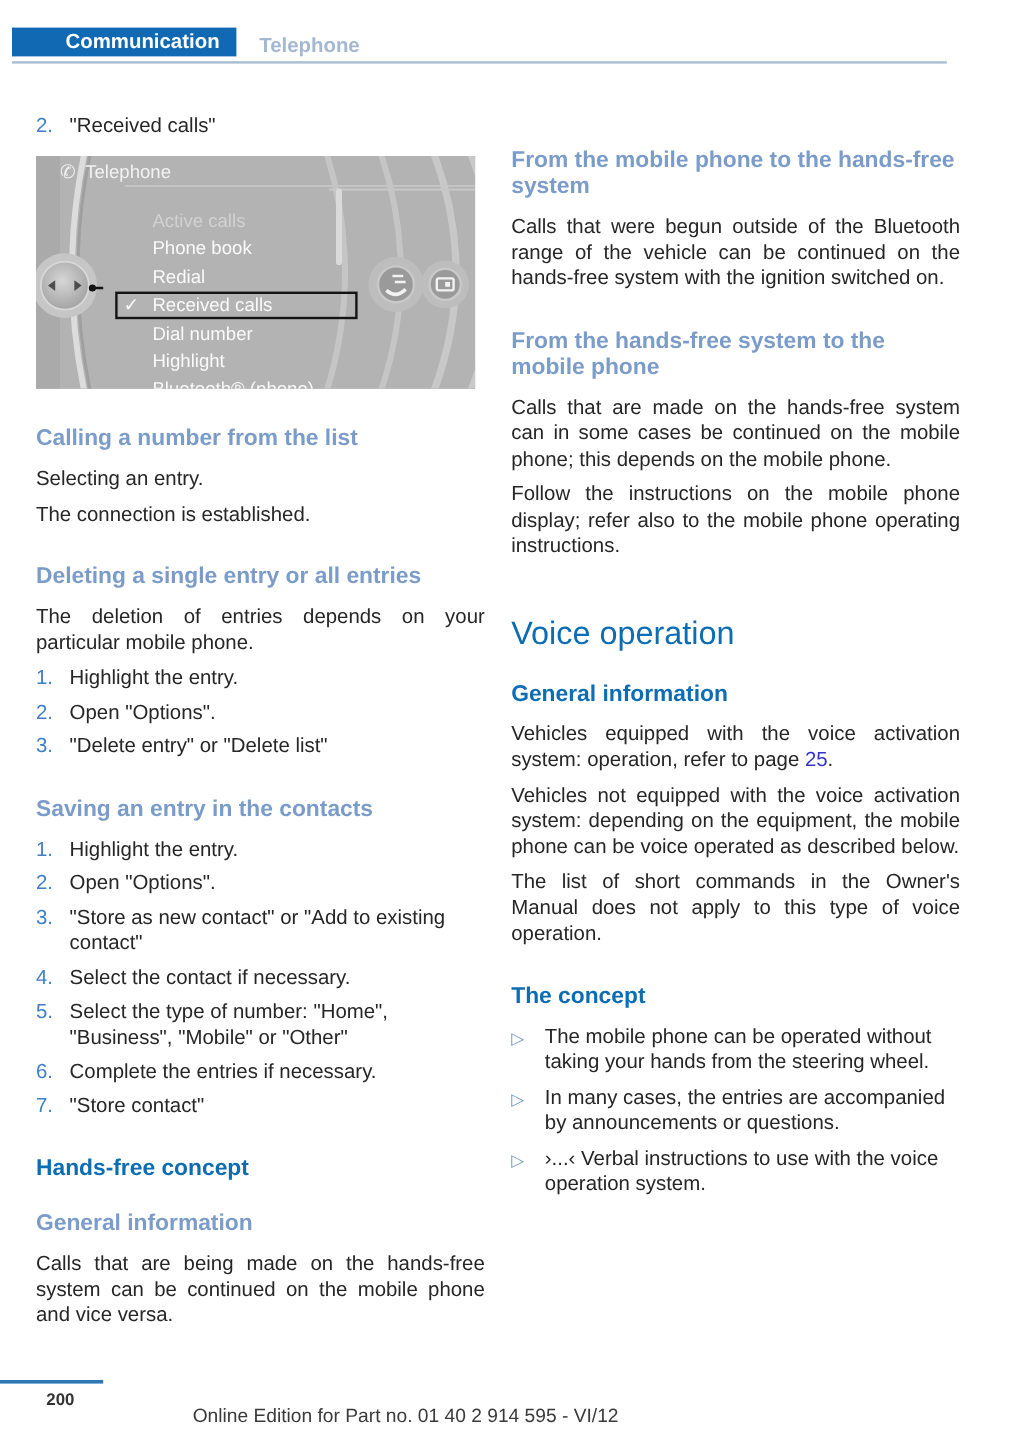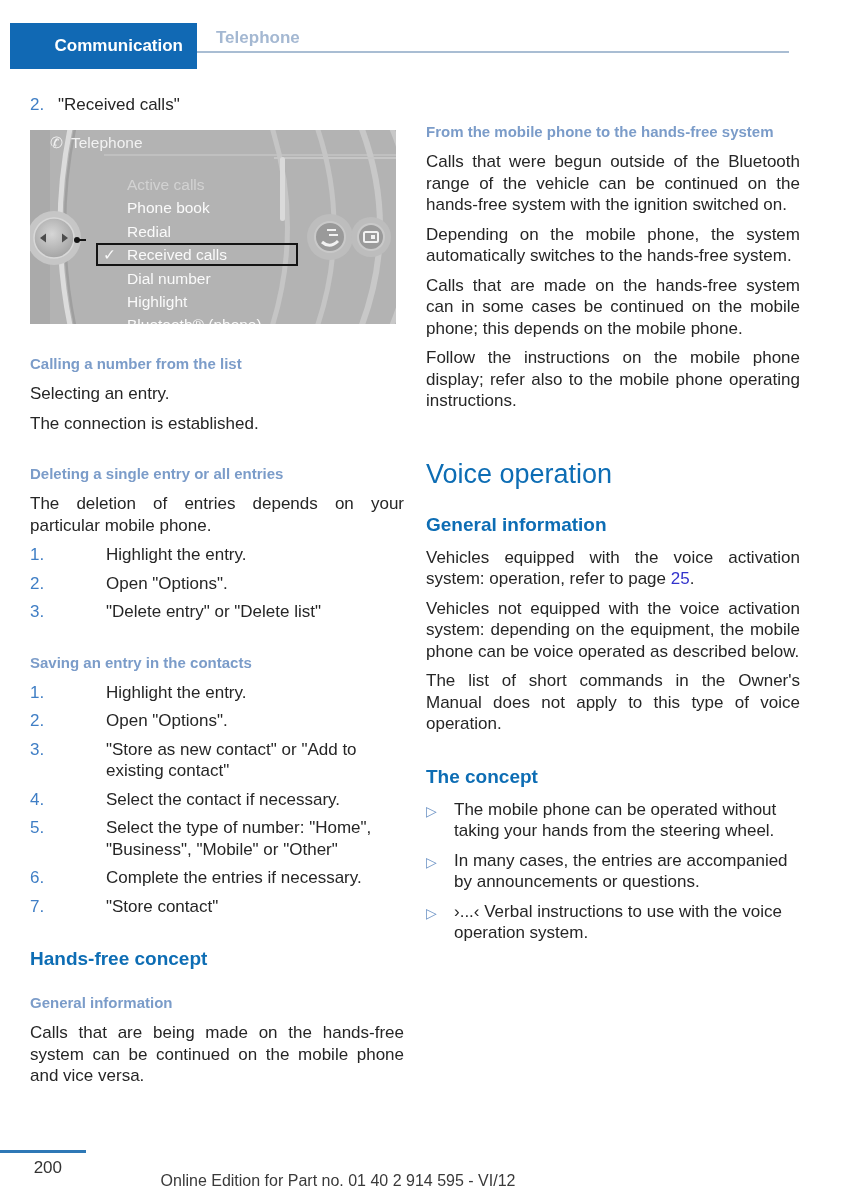--- a/index.html
+++ b/index.html
@@ -3,60 +3,60 @@
 <meta charset="utf-8">
 <style>
   html,body{margin:0;padding:0;}
   body{
     width:845px;height:1200px;position:relative;background:#ffffff;
     font-family:"Liberation Sans",sans-serif;color:#262626;overflow:hidden;
   }
   
   .hdr-rule{position:absolute;left:10px;top:51px;width:779px;height:2px;background:#a9bdd3;}
   .tab-active{
-    position:absolute;left:10px;top:23px;width:187px;height:46px;background:#1169b4;
+    position:absolute;left:10px;top:23px;width:187px;height:24px;background:#1169b4;
     color:#fff;font-weight:bold;font-size:17px;display:flex;align-items:center;
     justify-content:flex-end;padding-right:14px;box-sizing:border-box;
   }
   .tab-sub{
     position:absolute;left:216px;top:23px;height:30px;display:flex;align-items:center;
     color:#a4b8d2;font-weight:bold;font-size:17px;
   }
   
   .cols{position:absolute;left:30px;top:92px;width:770px;display:flex;gap:22px;}
   .col{width:374px;box-sizing:border-box;}
   .col p{font-size:17px;line-height:21.5px;margin:0 0 8px;text-align:justify;}
-  h3.light{color:#7b9cc9;font-size:15px;font-weight:bold;margin:31px 0 11px;}
+  h3.light{color:#7b9cc9;font-size:19px;font-weight:bold;margin:31px 0 11px;}
   h2.dark{color:#0d6db4;font-size:19px;font-weight:bold;margin:31px 0 11px;}
   h1.big{color:#0d6db4;font-size:27px;font-weight:normal;margin:47px 0 16px;}
   .first{margin-top:0;}
   .steps{margin:4px 0 0;}
   .step{display:flex;margin-bottom:7px;font-size:17px;line-height:21.5px;}
   .step .n{color:#3f7ec5;width:28px;flex:none;}
-  .step .t{flex:1;margin-left:48px;}
+  .step .t{flex:1;}
   .bullets .b{display:flex;margin-bottom:8px;font-size:17px;line-height:21.5px;}
   .bullets .m{color:#6f95c6;width:28px;flex:none;font-size:14px;padding-top:2px;}
   .pageref{color:#3333cc;cursor:pointer;}
   .toprow{display:flex;font-size:17px;line-height:22px;margin:2px 0 0;}
   .toprow .n{color:#3f7ec5;width:28px;flex:none;}
   
   .idrive{position:relative;width:366px;height:194px;margin:14px 0 0;background:#b3b3b3;overflow:hidden;}
   .scr-head{position:absolute;left:20px;top:4px;display:flex;align-items:center;gap:8px;
     color:#f2f2f2;font-size:15.5px;z-index:3;}
   .scr-menu{position:absolute;left:84px;top:30px;margin:13px;padding:0;list-style:none;
     font-size:15.5px;color:#fafafa;z-index:3;}
   .scr-menu li{height:23.4px;line-height:23.4px;white-space:nowrap;}
   .scr-menu li.dim{color:#d2d2d2;}
   .scr-menu li.selected{position:relative;}
   .sel-box{position:absolute;left:-31px;top:0px;width:198px;height:19px;border:2px solid #141414;}
   .check{position:absolute;left:-24px;top:0;}
   .idrive svg{position:absolute;left:0;top:0;z-index:1;}
   
   .foot-rule{position:absolute;left:0;top:1150px;width:86px;height:3px;background:#2e78b6;}
-  .foot-page{position:absolute;left:0;top:1158px;width:62px;text-align:right;font-size:17px;color:#333;}
+  .foot-page{position:absolute;left:0;top:1158px;width:62px;text-align:right;font-size:14px;color:#333;font-weight:bold;}
   .foot-edition{position:absolute;left:0;top:1172px;width:676px;text-align:center;font-size:16px;color:#3a3a3a;}
 </style>
 </head>
 <body>
 
 <header>
   <div class="hdr-rule"></div>
   <div class="tab-active">
     <span>Communication</span>
   </div>
@@ -191,22 +191,22 @@
     <h2 class="dark">Hands-free concept</h2>
     <h3 class="light" style="margin-top:24px;">General information</h3>
     <p>Calls that are being made on the hands-free system can be continued on the mobile phone and vice versa.</p>
 
   </section>
 
   <section class="col">
 
     <h3 class="light first">From the mobile phone to the hands-free system</h3>
     <p>Calls that were begun outside of the Bluetooth range of the vehicle can be continued on the hands-free system with the ignition switched on.</p>
-    <p>Depending on the mobile phone, the system automatically switches to the hands-free system.</p>
-
+
+    <h3 class="light">From the hands-free system to the mobile phone</h3>
     <p>Calls that are made on the hands-free system can in some cases be continued on the mobile phone; this depends on the mobile phone.</p>
     <p>Follow the instructions on the mobile phone display; refer also to the mobile phone operating instructions.</p>
 
     <h1 class="big">Voice operation</h1>
 
     <h2 class="dark" style="margin-top:24px;">General information</h2>
     <p><span>Vehicles equipped with the voice activation system: operation, refer to page </span><span class="pageref">25</span><span>.</span></p>
     <p>Vehicles not equipped with the voice activation system: depending on the equipment, the mobile phone can be voice operated as described below.</p>
     <p>The list of short commands in the Owner's Manual does not apply to this type of voice operation.</p>
 

